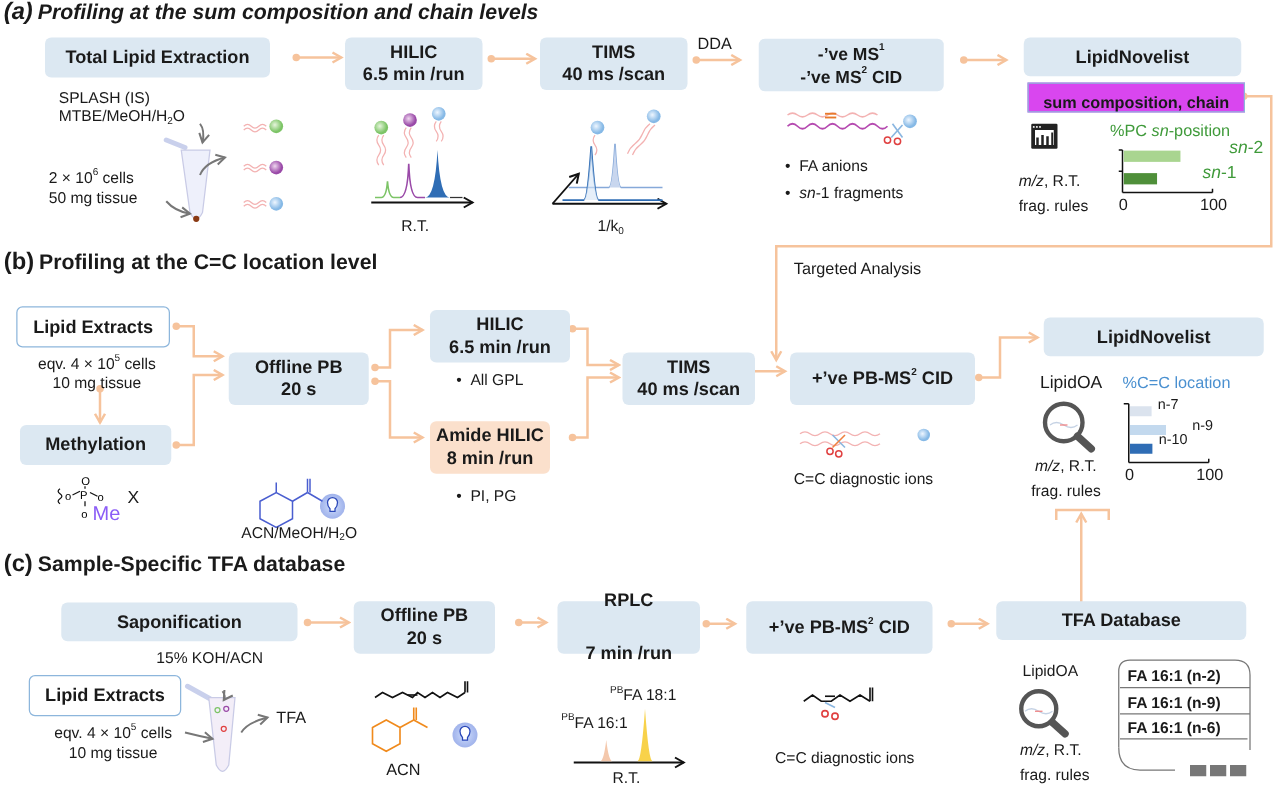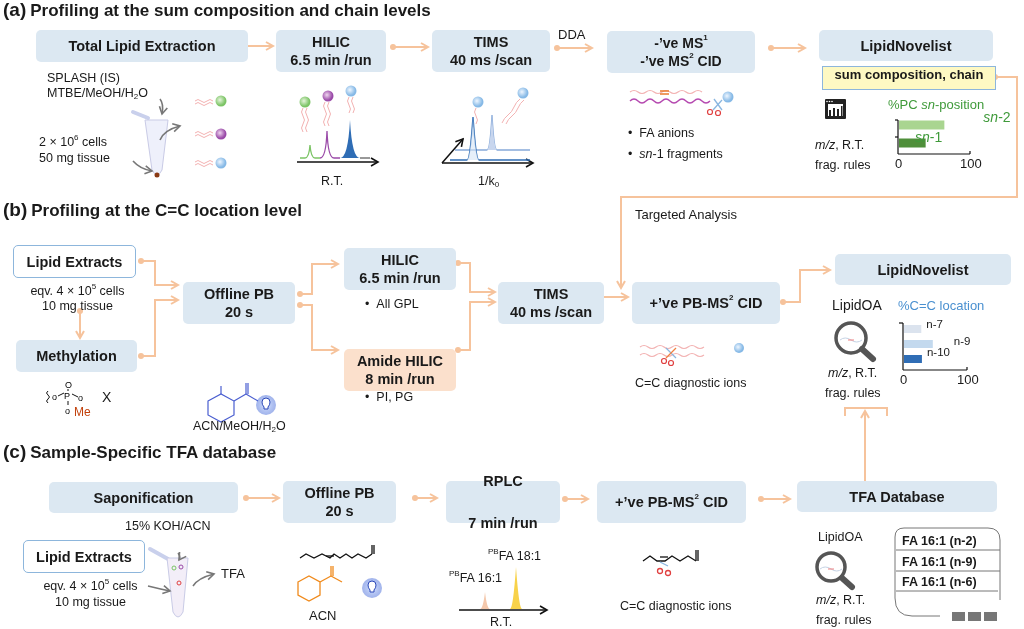--- a/index.html
+++ b/index.html
@@ -11,21 +11,21 @@
   .box.outline{background:#fff;border:1.5px solid #8db6dc;}
   .box.peach{background:#fbe0cc;}
   .txt{position:absolute;font-weight:normal;font-size:12.5px;line-height:16px;white-space:nowrap;}
   .ctr{text-align:center;}
   sup{font-size:8px;vertical-align:top;line-height:8px;}
   sub{font-size:8px;vertical-align:bottom;line-height:8px;}
   svg{position:absolute;left:0;top:0;}
   .green{color:#3f9a3a;}
   .blue{color:#4a90d0;}
   .db-row{position:absolute;font-weight:bold;font-size:12.5px;white-space:nowrap;}
-  .sumbox{position:absolute;border:1.5px solid #8db6dc;background:#fef9c3;font-weight:bold;font-size:13px;display:flex;align-items:flex-start;justify-content:center;white-space:nowrap;}
+  .sumbox{position:absolute;border:1.5px solid #8db6dc;background:#d946ef;font-weight:bold;font-size:13px;display:flex;align-items:flex-end;justify-content:center;white-space:nowrap;}
 </style>
 </head>
 <body>
 
 <svg width="1024" height="629">
   <defs>
     <marker id="ah" markerWidth="10" markerHeight="10" refX="8" refY="5" orient="auto" markerUnits="userSpaceOnUse">
       <path d="M1,1 L8,5 L1,9" fill="none" stroke="#f6c39c" stroke-width="2"></path>
     </marker>
     <marker id="bk" markerWidth="10" markerHeight="10" refX="8" refY="5" orient="auto" markerUnits="userSpaceOnUse">
@@ -336,23 +336,23 @@
     <line x1="896" y1="550" x2="1000" y2="550" stroke="#777" stroke-width="1"></line>
     <line x1="896" y1="571" x2="1000" y2="571" stroke="#777" stroke-width="1"></line>
     <line x1="896" y1="591" x2="998" y2="591" stroke="#777" stroke-width="1"></line>
     <path d="M895,598 Q895,616 912,616 L940,616" fill="none" stroke="#777" stroke-width="1"></path>
     <rect x="952" y="612" width="13" height="9" fill="#777"></rect>
     <rect x="968" y="612" width="13" height="9" fill="#777"></rect>
     <rect x="984" y="612" width="13" height="9" fill="#777"></rect>
   </g>
 </svg>
 
-<div class="abs sec-title" style="left:3px;top:-1px;"><span class="lbl">(a)</span><span>Profiling at the sum composition and chain levels</span></div>
-
-<div class="box" style="left:36px;top:30px;width:212px;height:32px;">
+<div class="abs sec-title" style="left:3px;top:-1px;font-style:italic;"><span class="lbl">(a)</span><span>Profiling at the sum composition and chain levels</span></div>
+
+<div class="box" style="left:36px;top:30px;width:180px;height:32px;">
     <span>Total Lipid Extraction</span>
   </div>
 <div class="txt" style="left:47px;top:70px;">SPLASH (IS)</div>
 <div class="txt" style="left:47px;top:85px;"><span>MTBE/MeOH/H</span><sub>2</sub><span>O</span></div>
 <div class="txt" style="left:39px;top:134px;text-align:right;"><span>2 × 10</span><sup>6</sup><span> cells</span></div>
 <div class="txt" style="left:39px;top:150px;">50 mg tissue</div>
 
 <div class="box" style="left:276px;top:30px;width:110px;height:42px;">
     <span>HILIC</span>
     <span>6.5 min /run</span>
@@ -378,50 +378,50 @@
     <span>LipidNovelist</span>
   </div>
 <div class="sumbox" style="left:822px;top:66px;width:172px;height:22px;">
     <span>sum composition, chain</span>
   </div>
 <div class="txt" style="left:815px;top:137px;"><i>m/z</i><span>, R.T.</span></div>
 <div class="txt" style="left:815px;top:157px;">frag. rules</div>
 <div class="txt green" style="left:888px;top:97px;font-size:13px;"><span>%PC </span><i>sn</i><span>-position</span></div>
 <div id="chart1-labels">
     <div class="txt" style="left: 983.36px; top: 109px; color: rgb(63, 154, 58); font-size: 14px;"><i>sn</i>-2</div>
-    <div class="txt" style="left: 915px; top: 129px; color: rgb(63, 154, 58); font-size: 14px;"><i>sn</i>-1</div>
+    <div class="txt" style="left: 962px; top: 129px; color: rgb(63, 154, 58); font-size: 14px;"><i>sn</i>-1</div>
     <div class="txt" style="font-size: 13px; left: 895px; top: 156px;">0</div>
     <div class="txt" style="font-size: 13px; left: 960px; top: 156px;">100</div>
   </div>
 
 <div class="abs sec-title" style="left:3px;top:199px;"><span class="lbl">(b)</span><span>Profiling at the C=C location level</span></div>
 
 <div class="box outline" style="left:13px;top:245px;width:121px;height:31px;background:#fff;">
     <span>Lipid Extracts</span>
   </div>
 <div class="txt ctr" style="left:15px;top:283px;width:125px;"><span>eqv. 4 × 10</span><sup>5</sup><span> cells</span></div>
 <div class="txt ctr" style="left:15px;top:298px;width:125px;">10 mg tissue</div>
 <div class="box" style="left:16px;top:340px;width:121px;height:32px;">
     <span>Methylation</span>
   </div>
 <div class="txt" style="left:102px;top:389px;font-size:14px;">X</div>
-<div class="txt" style="left:74px;top:404px;font-size:12px;color:#c2410c;">Me</div>
+<div class="txt" style="left:74px;top:404px;font-size:16px;color:#8b5cf6;">Me</div>
 
 <div class="box" style="left:183px;top:282px;width:112px;height:42px;">
     <span>Offline PB</span>
     <span>20 s</span>
   </div>
 <div class="txt" style="left:193px;top:418px;"><span>ACN/MeOH/H</span><sub>2</sub><span>O</span></div>
 
 <div class="box" style="left:344px;top:248px;width:112px;height:42px;">
     <span>HILIC</span>
     <span>6.5 min /run</span>
   </div>
 <div class="txt" style="left:365px;top:296px;">•&nbsp;&nbsp;<span>All GPL</span></div>
-<div class="box peach" style="left:344px;top:337px;width:112px;height:42px;margin-top:12px;">
+<div class="box peach" style="left:344px;top:337px;width:96px;height:42px;">
     <span>Amide HILIC</span>
     <span>8 min /run</span>
   </div>
 <div class="txt" style="left:365px;top:389px;">•&nbsp;&nbsp;<span>PI, PG</span></div>
 
 <div class="box" style="left:498px;top:282px;width:106px;height:42px;">
     <span>TIMS</span>
     <span>40 ms /scan</span>
   </div>
 

